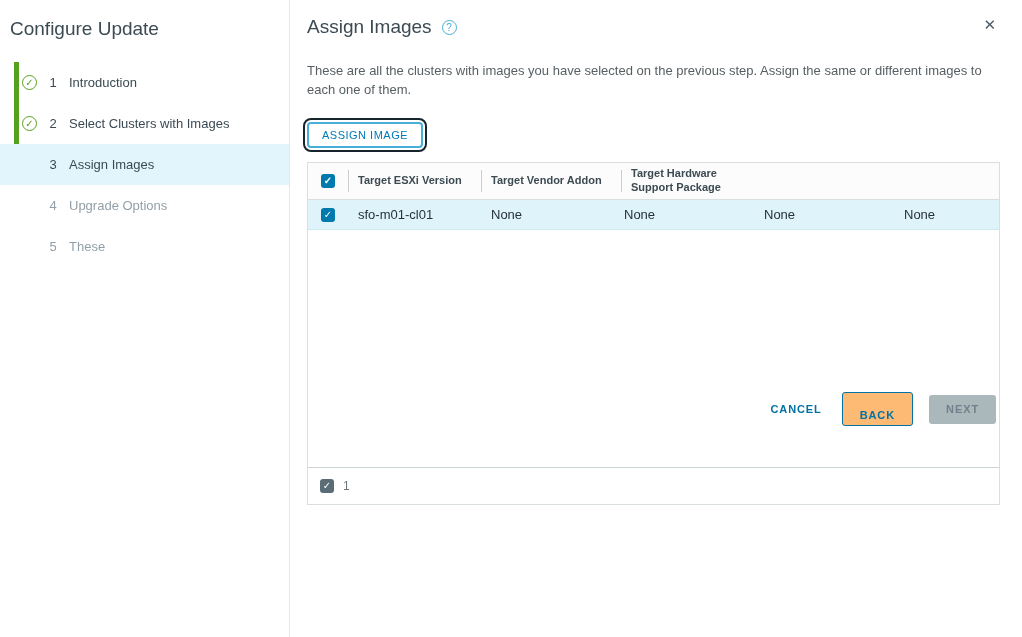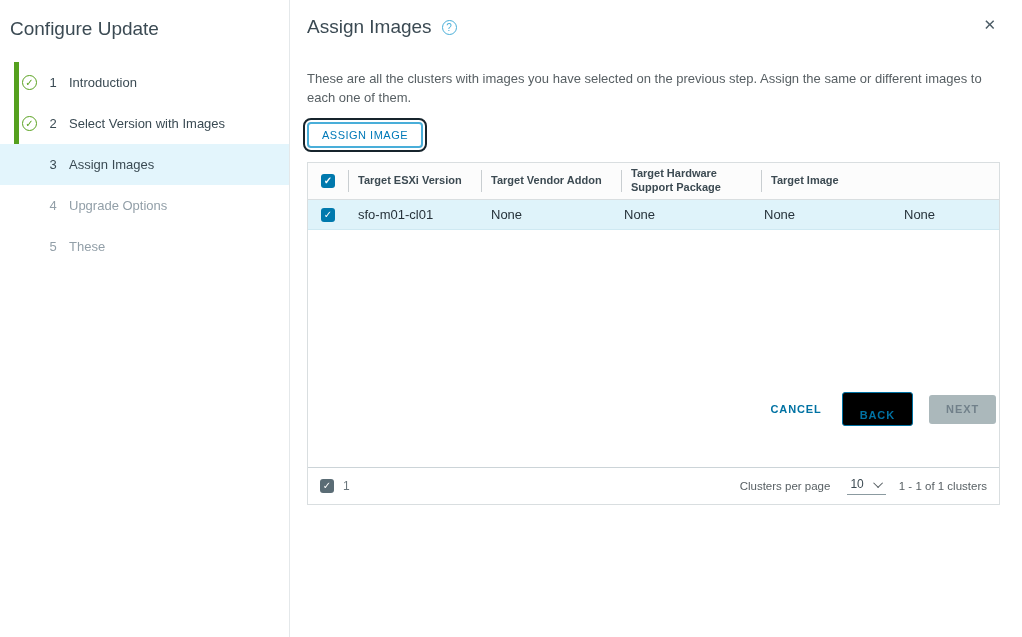--- a/index.html
+++ b/index.html
@@ -26,21 +26,21 @@
   
   .main { position:absolute; left:291px; top:0; right:0; bottom:0; background:#fff; }
   .main-title-row { position:absolute; top:16px; left:16px; display:flex; align-items:center; }
   .main-title { font-size:19px; font-weight:400; color:#3b4a53; }
   .help-icon { width:15px; height:15px; border:1px solid #49afd9; border-radius:50%;
                color:#49afd9; font-size:10px; line-height:14px; text-align:center;
                margin-left:10px; cursor:pointer; }
   .close-btn { position:absolute; top:16px; right:26px; font-size:15px; color:#4c5c66;
                background:none; border:none; cursor:pointer; font-family:inherit; }
   .desc { position:absolute; top:62px; left:16px; width:700px; font-size:13px;
-          color:#575f63; line-height:1.45;margin-top:8px; }
+          color:#575f63; line-height:1.45; }
   .assign-btn { position:absolute; top:122px; left:16px; height:26px; padding:0 13px;
                 background:#fff; border:2px solid #49aed9; border-radius:4px;
                 color:#0079b8; font-size:11px; font-weight:normal; letter-spacing:.5px;
                 outline:2px solid #16242c; outline-offset:2px; cursor:pointer;
                 font-family:inherit; }
 
   
   .grid { position:absolute; top:162px; left:16px; width:693px; height:343px;
           border:1px solid #d9dee0; display:flex; flex-direction:column; background:#fff; }
   .grid-header { display:flex; height:37px; background:#fcfcfc;
@@ -67,21 +67,21 @@
   .footer-right { margin-left:auto; display:flex; align-items:center; }
   .pagesize { display:flex; align-items:center; gap:12px; border-bottom:1px solid #8b9aa0;
               padding:0 3px 3px 3px; margin:0 13px 0 17px; cursor:pointer; color:#3c4a52; font-size:12px; }
   .chev { width:7px; height:7px; border-left:1.5px solid #575f63; border-bottom:1.5px solid #575f63;
           transform:rotate(-45deg) translateY(-2px); }
 
   
   .actions { position:absolute; right:26px; bottom:22px; display:flex; align-items:center; gap:16px; }
   .btn { font-family:inherit; font-size:11px; font-weight:bold; letter-spacing:.9px; cursor:pointer; }
   .btn-flat { color:#0072a3; background:none; border:none; padding:0 4px; }
-  .btn-outline { color:#0072a3; background:#000000; border:1px solid #0072a3; border-radius:3px;
+  .btn-outline { color:#0072a3; background:#fdba74; border:1px solid #0072a3; border-radius:3px;
                  height:29px; padding:16px 17px; }
   .btn-disabled { color:#71808a; background:#abb8bb; border:none; border-radius:3px;
                   height:29px; padding:0 17px; cursor:default; }
 </style>
 </head>
 <body>
 
 <div class="app">
 
   <div class="sidebar">
@@ -91,21 +91,21 @@
 
       <div class="step completed">
         <span class="check-icon">✓</span>
         <span class="step-num">1</span>
         <span>Introduction</span>
       </div>
 
       <div class="step completed">
         <span class="check-icon">✓</span>
         <span class="step-num">2</span>
-        <span>Select Version with Images</span>
+        <span>Select Clusters with Images</span>
       </div>
 
       <div class="step current">
         <span class="icon-spacer"></span>
         <span class="step-num">3</span>
         <span>Assign Images</span>
       </div>
 
       <div class="step upcoming">
         <span class="icon-spacer"></span>
@@ -133,47 +133,38 @@
     <button class="assign-btn">ASSIGN IMAGE</button>
 
     <div class="grid">
       <div class="grid-header">
         <div class="gh-cell col-check">
           <span class="checkbox">✓</span>
         </div>
         <div class="gh-cell col-2">Target ESXi Version</div>
         <div class="gh-cell col-3">Target Vendor Addon</div>
         <div class="gh-cell col-4">Target Hardware Support Package</div>
-        <div class="gh-cell col-5">Target Image</div>
       </div>
 
       <div class="grid-row">
         <div class="gr-cell col-check" style="justify-content:center;">
           <span class="checkbox">✓</span>
         </div>
         <div class="gr-cell col-1">sfo-m01-cl01</div>
         <div class="gr-cell col-2">None</div>
         <div class="gr-cell col-3">None</div>
         <div class="gr-cell col-4">None</div>
         <div class="gr-cell col-5">None</div>
       </div>
 
       <div class="grid-body-empty"></div>
 
       <div class="grid-footer">
         <span class="checkbox dark">✓</span>
         <span class="sel-count">1</span>
-        <div class="footer-right">
-          <span>Clusters per page</span>
-          <span class="pagesize">
-            <span>10</span>
-            <span class="chev"></span>
-          </span>
-          <span>1 - 1 of 1 clusters</span>
-        </div>
       </div>
     </div>
 
     <div class="actions">
       <button class="btn btn-flat">CANCEL</button>
       <button class="btn btn-outline">BACK</button>
       <button class="btn btn-disabled" disabled="">NEXT</button>
     </div>
   </div>
 </div>

